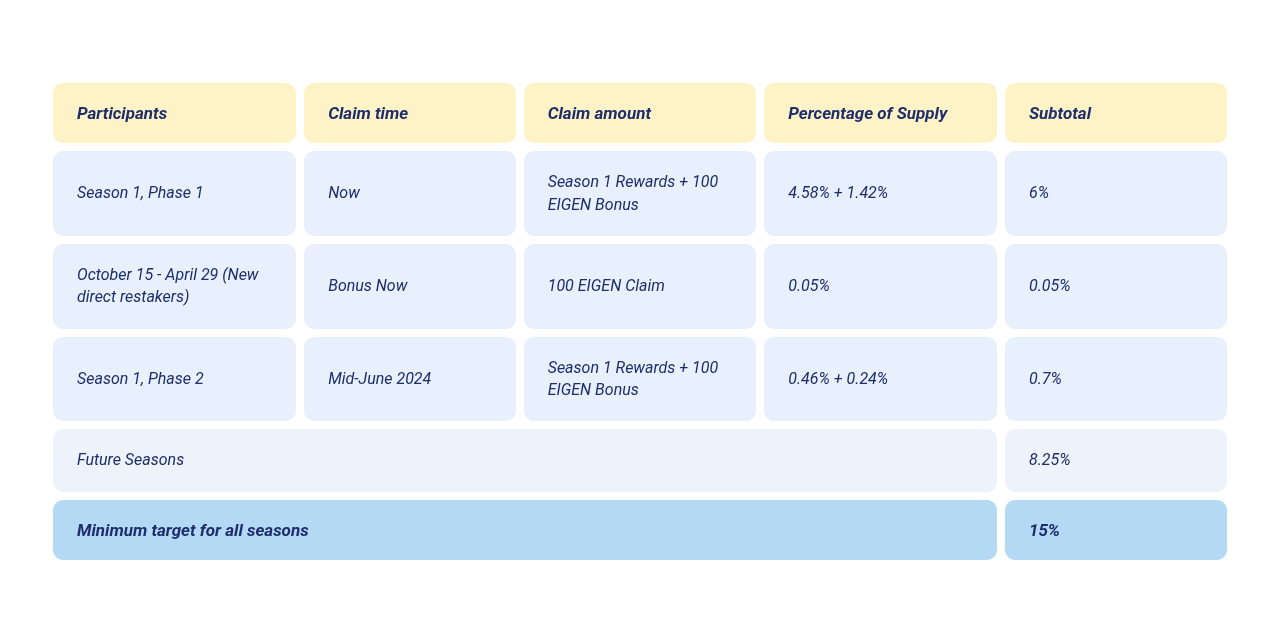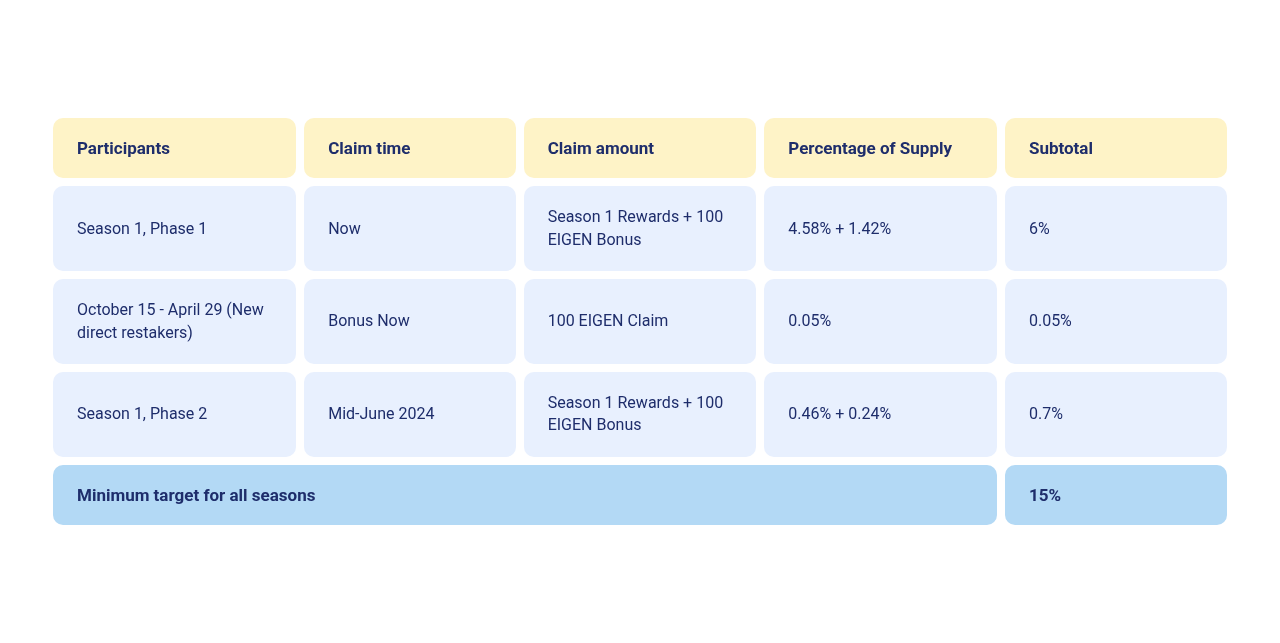--- a/index.html
+++ b/index.html
@@ -14,20 +14,21 @@
       width: 1280px;
       min-height: 643px;
       display: flex;
       align-items: center;
       justify-content: center;
     }
 
     .table-container {
       width: 1190px;
       padding: 40px 0;
+      font-style: italic;
     }
 
     .table-wrapper {
       width: 100%;
       border-collapse: separate;
       border-spacing: 8px;
     }
 
     .header-cell {
       background: #fef3c7;
@@ -102,19 +103,23 @@
         <td class="data-cell">0.05%</td>
         <td class="data-cell">0.05%</td>
       </tr>
       <tr>
         <td class="data-cell">Season 1, Phase 2</td>
         <td class="data-cell">Mid-June 2024</td>
         <td class="data-cell">Season 1 Rewards + 100 EIGEN Bonus</td>
         <td class="data-cell">0.46% + 0.24%</td>
         <td class="data-cell">0.7%</td>
       </tr>
+      <tr class="future-row">
+        <td class="data-cell" colspan="4">Future Seasons</td>
+        <td class="data-cell">8.25%</td>
+      </tr>
       <tr>
         <td class="min-target-cell" colspan="4">Minimum target for all seasons</td>
         <td class="min-target-cell">15%</td>
       </tr>
     </tbody>
   </table>
 </div>
 
 </body></html>

